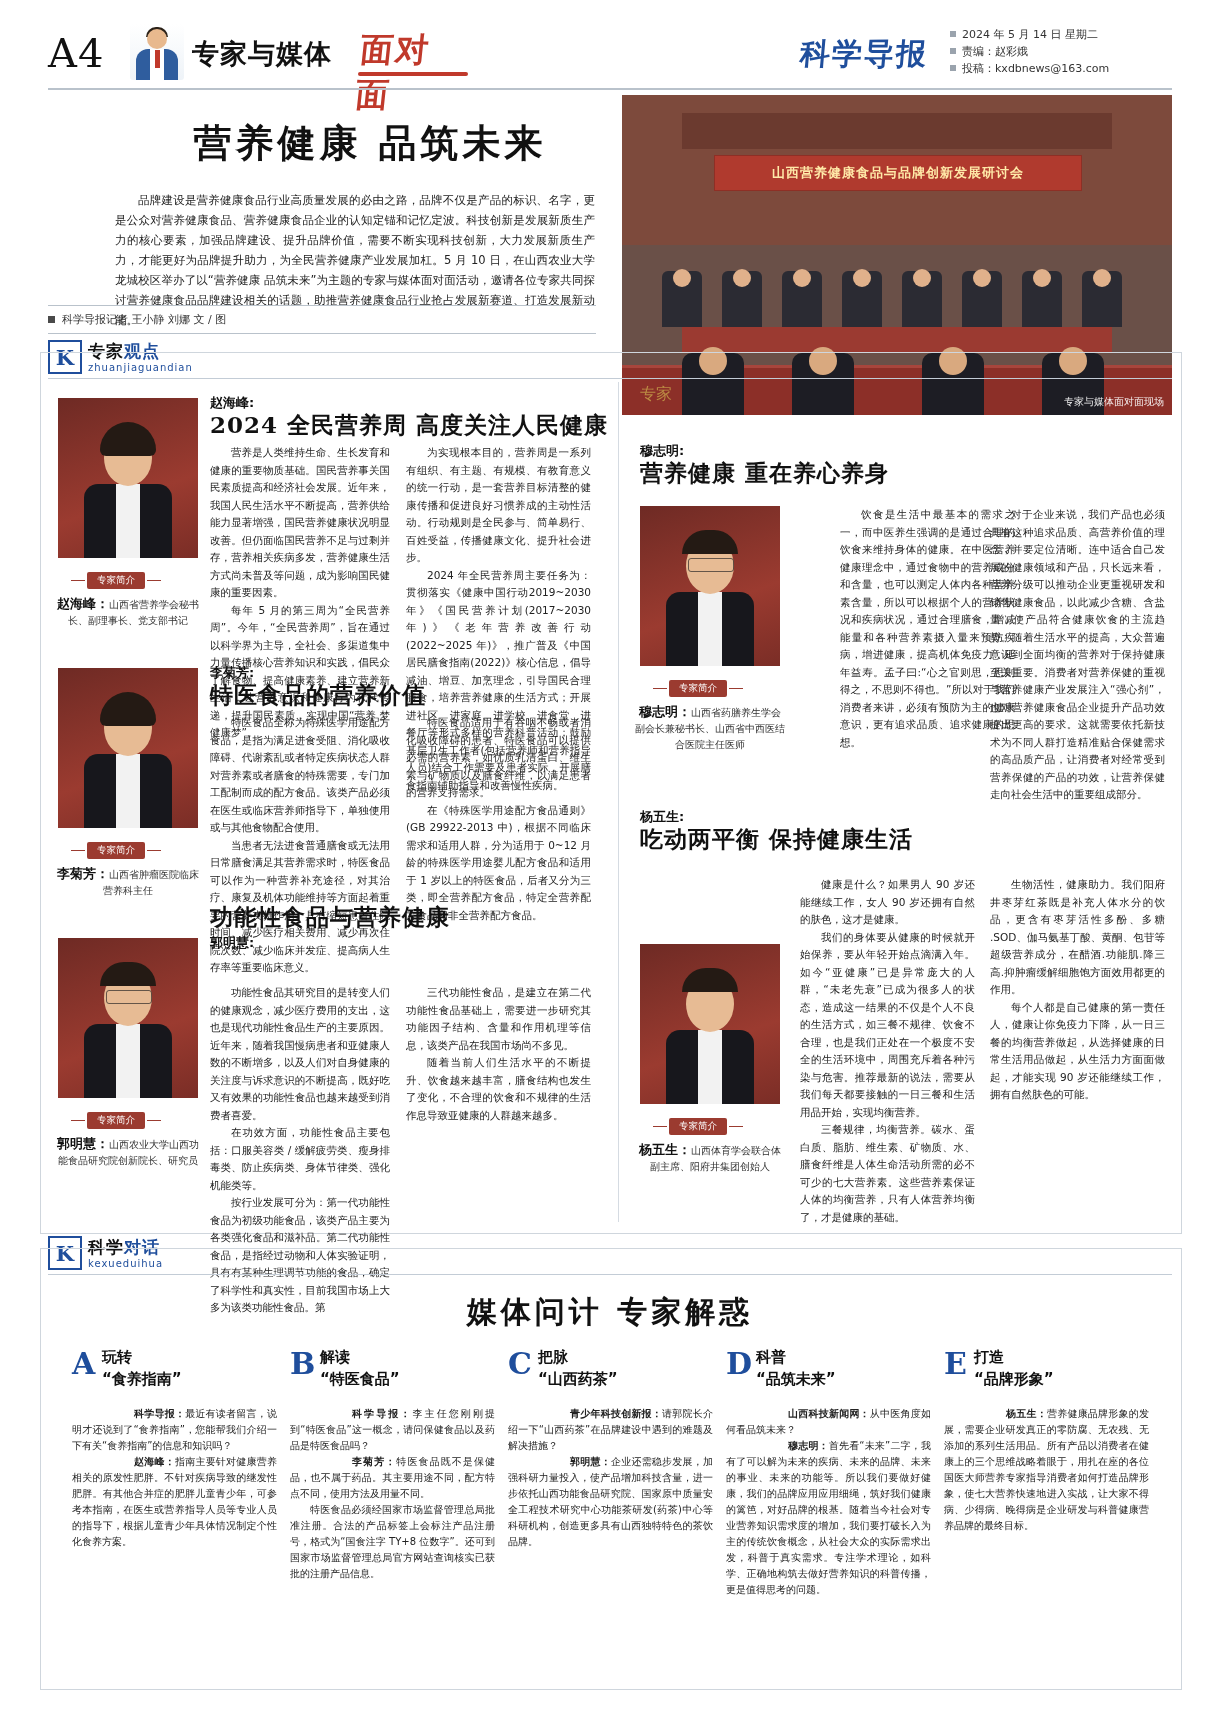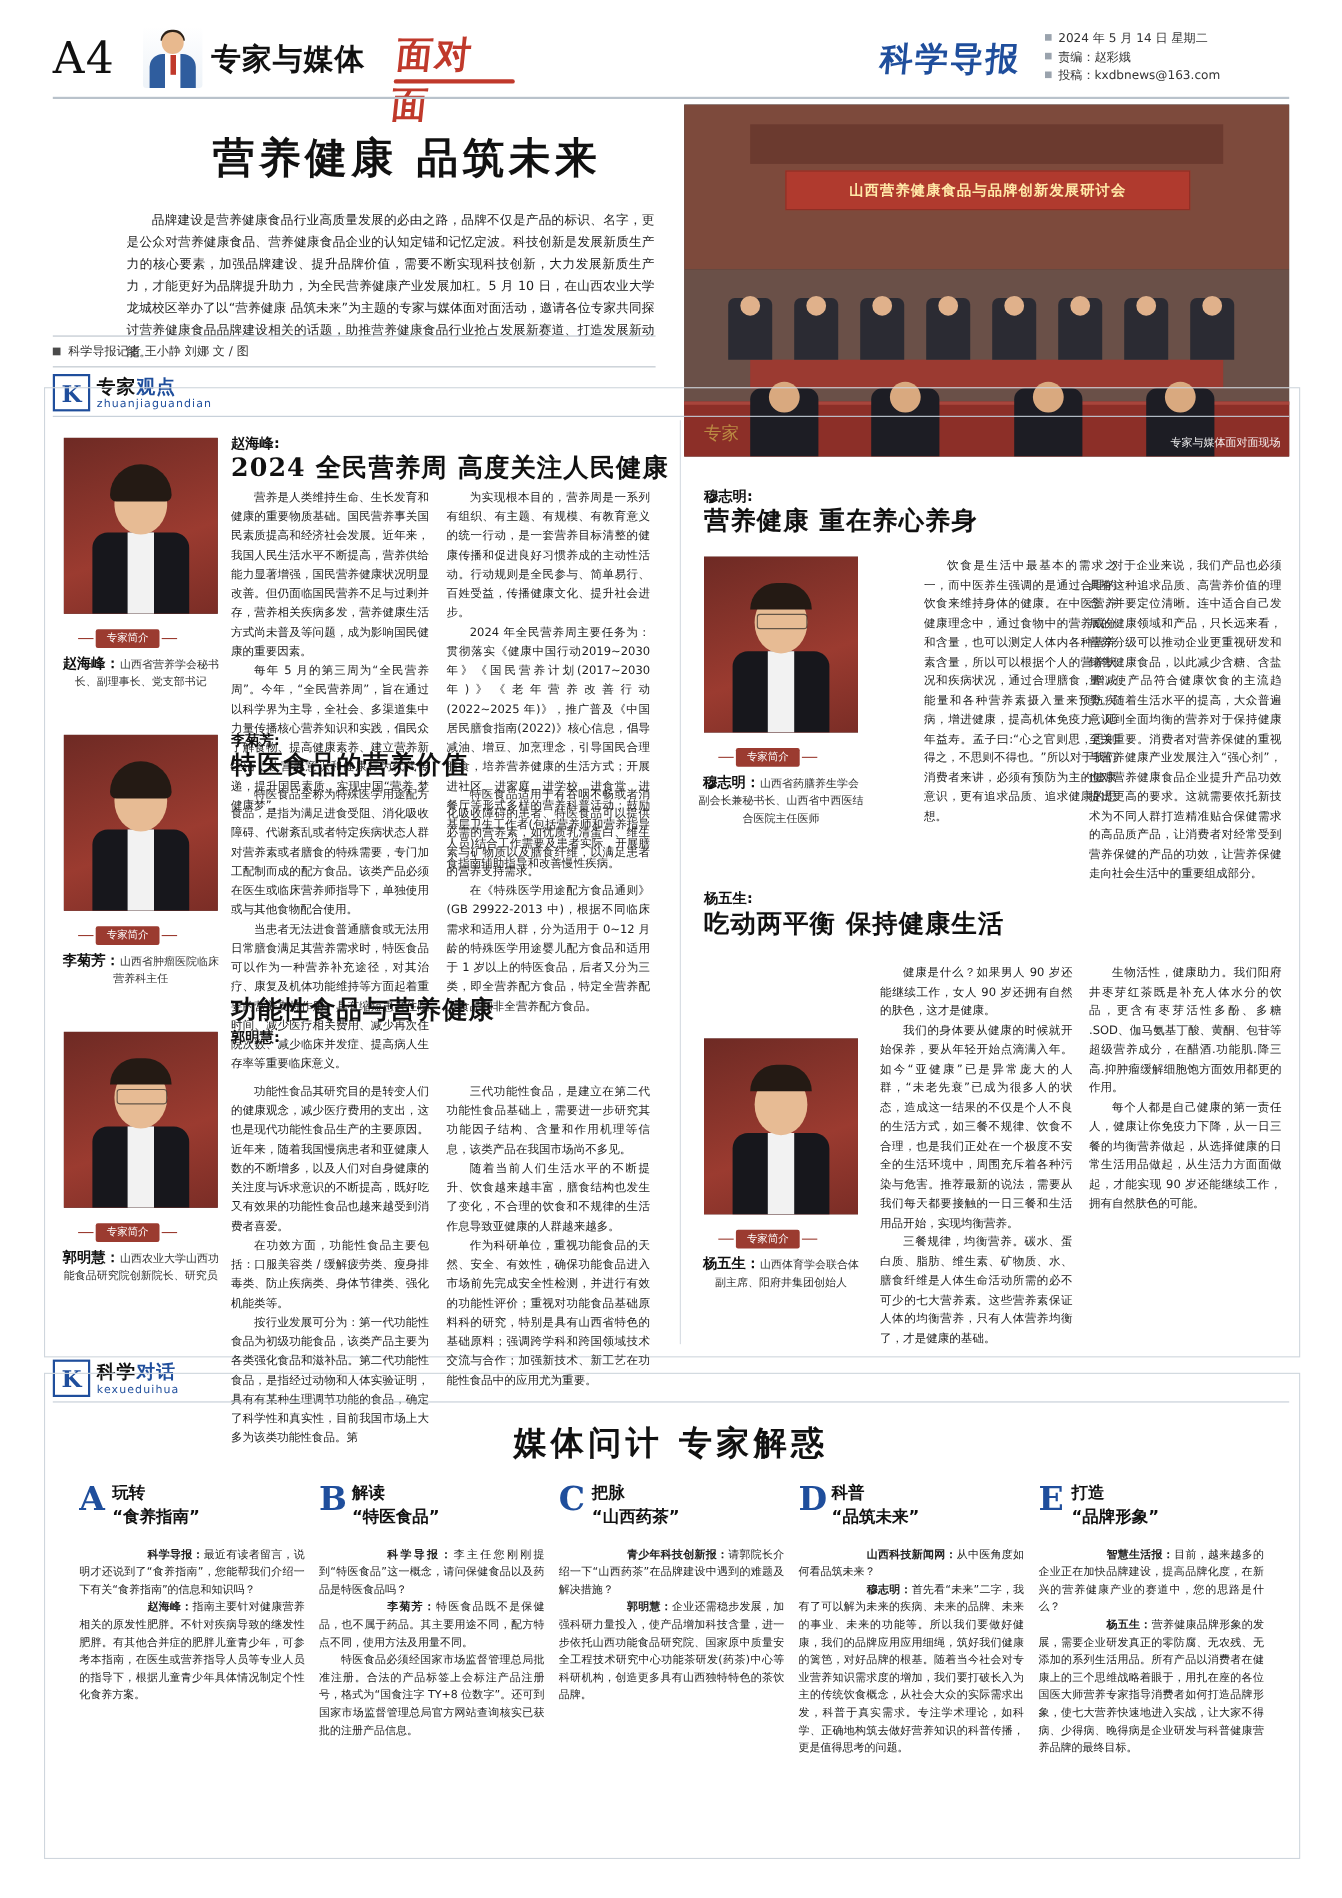--- a/index.html
+++ b/index.html
@@ -336,21 +336,20 @@
   <div class="sp-title" style="position:absolute;left:210px;top:902px;width:400px;">功能性食品与营养健康</div>
 
   <div class="bodytext" style="position:absolute;left:210px;top:984px;width:180px;">
     <p>功能性食品其研究目的是转变人们的健康观念，减少医疗费用的支出，这也是现代功能性食品生产的主要原因。近年来，随着我国慢病患者和亚健康人数的不断增多，以及人们对自身健康的关注度与诉求意识的不断提高，既好吃又有效果的功能性食品也越来越受到消费者喜爱。</p>
       <p>在功效方面，功能性食品主要包括：口服美容类 / 缓解疲劳类、瘦身排毒类、防止疾病类、身体节律类、强化机能类等。</p>
       <p>按行业发展可分为：第一代功能性食品为初级功能食品，该类产品主要为各类强化食品和滋补品。第二代功能性食品，是指经过动物和人体实验证明，具有有某种生理调节功能的食品，确定了科学性和真实性，目前我国市场上大多为该类功能性食品。第</p>
   </div>
   <div class="bodytext" style="position:absolute;left:406px;top:984px;width:185px;">
     <p>三代功能性食品，是建立在第二代功能性食品基础上，需要进一步研究其功能因子结构、含量和作用机理等信息，该类产品在我国市场尚不多见。</p>
       <p>随着当前人们生活水平的不断提升、饮食越来越丰富，膳食结构也发生了变化，不合理的饮食和不规律的生活作息导致亚健康的人群越来越多。</p>
-      <p>作为科研单位，重视功能食品的天然、安全、有效性，确保功能食品进入市场前先完成安全性检测，并进行有效的功能性评价；重视对功能食品基础原料科的研究，特别是具有山西省特色的基础原料；强调跨学科和跨国领域技术交流与合作；加强新技术、新工艺在功能性食品中的应用尤为重要。</p>
   </div>
 
   <div style="position:absolute;left:640px;top:440px;">
     <span class="sp-name">穆志明:</span>
   </div>
   <div class="sp-title" style="position:absolute;left:640px;top:458px;width:440px;">营养健康  重在养心养身</div>
 
   <div class="expert-photo" style="left:640px;top:506px;">
     <div class="ep-bg"></div>
       <div class="ep-body"></div>
@@ -449,18 +448,17 @@
       <p><span class="q">山西科技新闻网：</span><span>从中医角度如何看品筑未来？</span></p>
       <p><span class="q">穆志明：</span><span>首先看“未来”二字，我有了可以解为未来的疾病、未来的品牌、未来的事业、未来的功能等。所以我们要做好健康，我们的品牌应用应用细绳，筑好我们健康的篱笆，对好品牌的根基。随着当今社会对专业营养知识需求度的增加，我们要打破长入为主的传统饮食概念，从社会大众的实际需求出发，科普于真实需求。专注学术理论，如科学、正确地构筑去做好营养知识的科普传播，更是值得思考的问题。</span></p>
     </div>
   </div>
 
   <div class="qa" style="left:944px;top:1348px;">
     <div class="letter">E</div>
     <div class="q1">打造</div>
     <div class="q2">“品牌形象”</div>
     <div class="qa-body">
-      <p><span class="q">智慧生活报：</span><span>目前，越来越多的企业正在加快品牌建设，提高品牌化度，在新兴的营养健康产业的赛道中，您的思路是什么？</span></p>
       <p><span class="q">杨五生：</span><span>营养健康品牌形象的发展，需要企业研发真正的零防腐、无农残、无添加的系列生活用品。所有产品以消费者在健康上的三个思维战略着眼于，用扎在座的各位国医大师营养专家指导消费者如何打造品牌形象，使七大营养快速地进入实战，让大家不得病、少得病、晚得病是企业研发与科普健康营养品牌的最终目标。</span></p>
     </div>
   </div>
 
 </div>
 
 </body></html>

